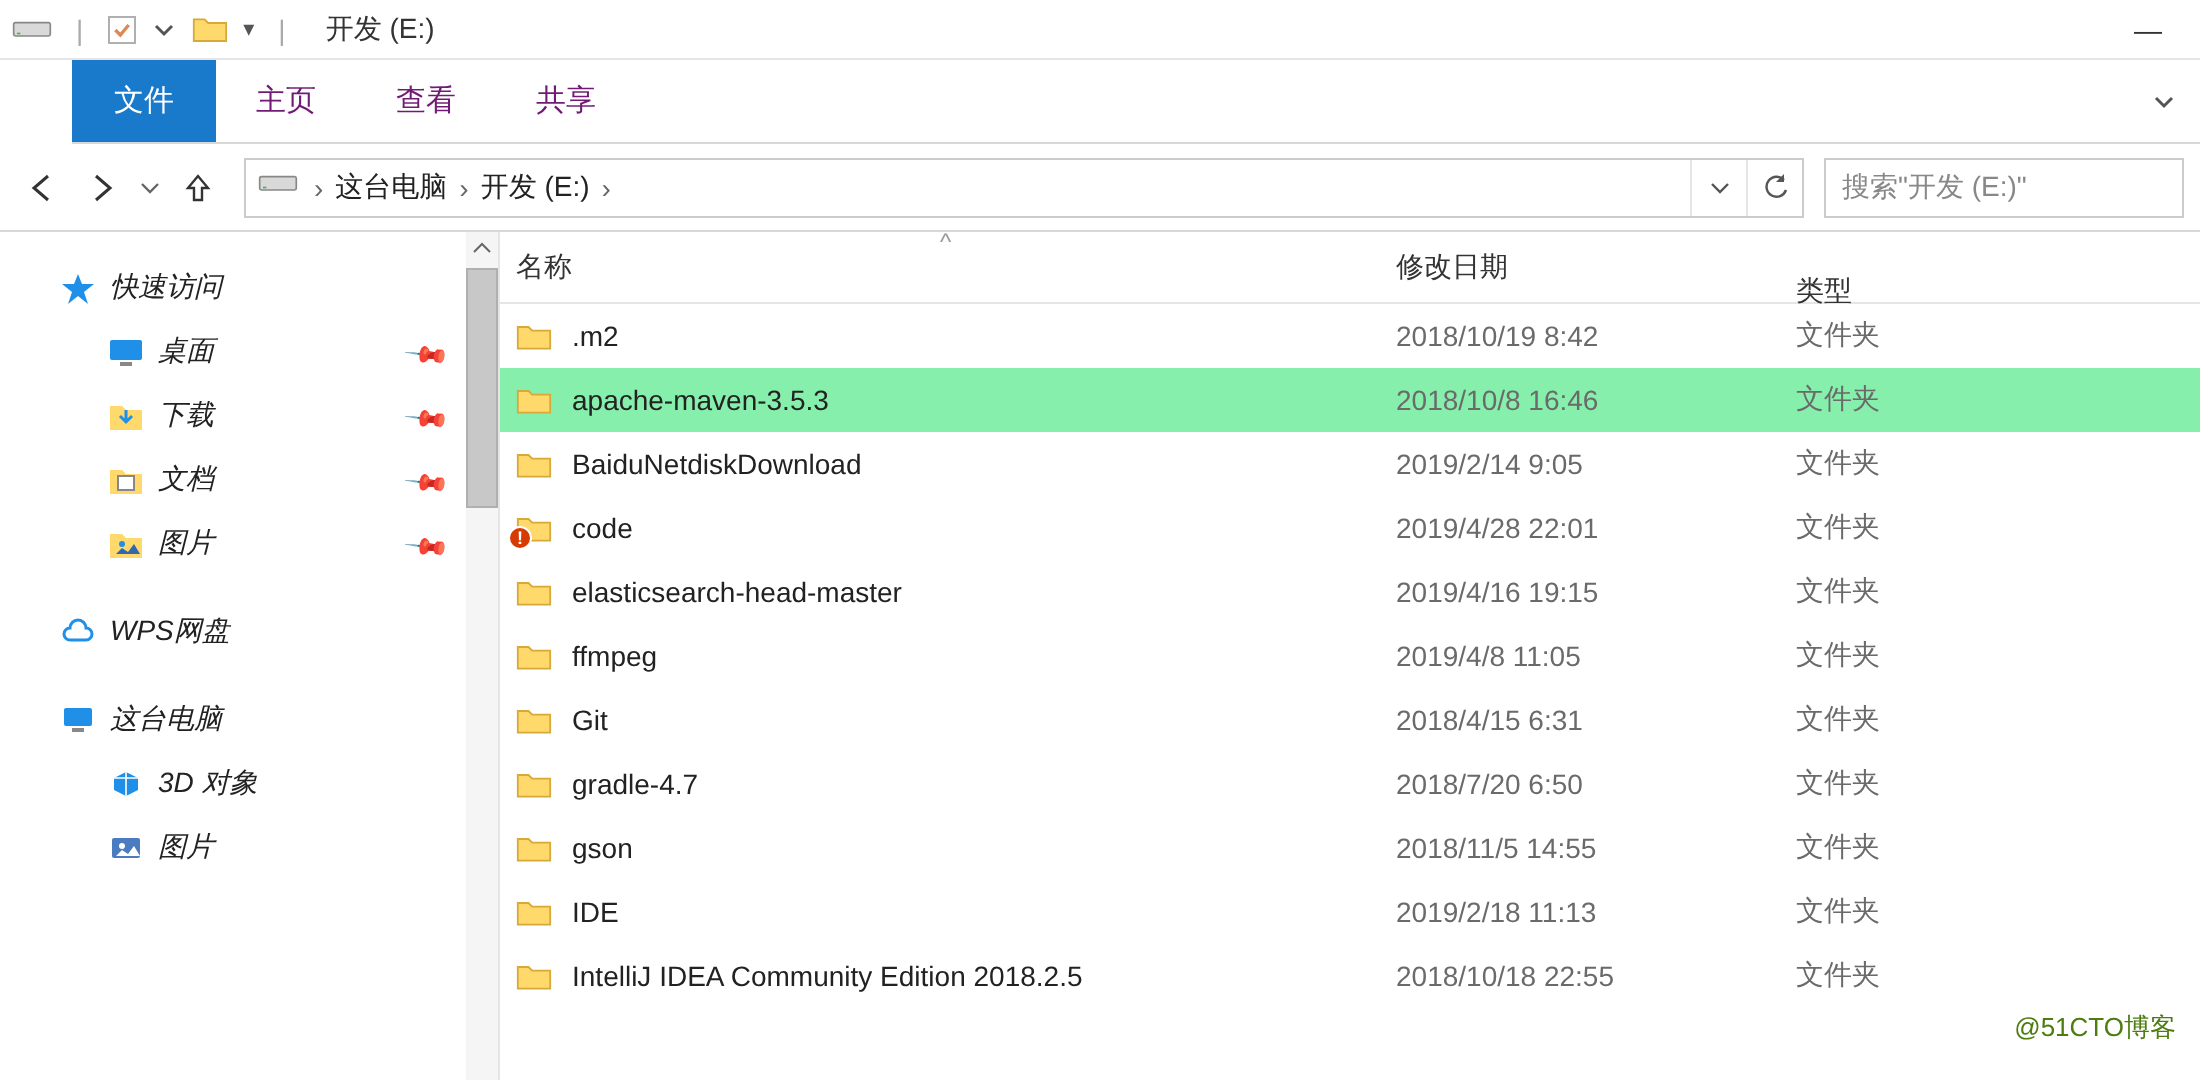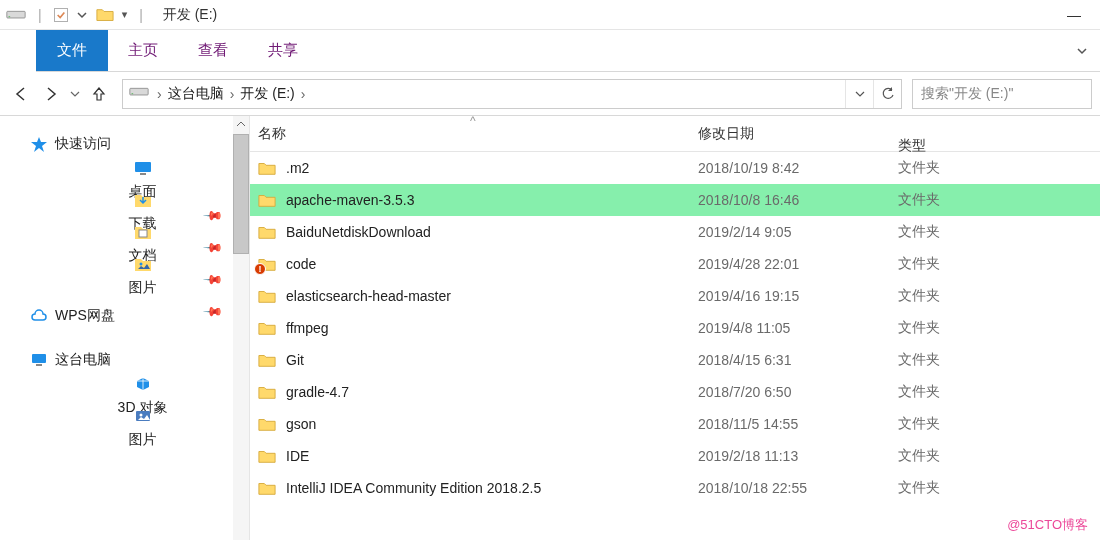--- a/index.html
+++ b/index.html
@@ -24,46 +24,46 @@
     .nav-arrow.enabled { color: #333; }
     .nav-dropdown { width: 14px; }
     .address-bar { flex: 1; height: 30px; border: 1px solid #ccc; display: flex; align-items: center; margin-left: 6px; background: #fff; }
     .address-bar .drive-mini { width: 20px; height: 18px; margin: 0 6px; }
     .crumb { display: flex; align-items: center; padding: 0 4px; height: 100%; }
     .crumb-sep { color: #666; padding: 0 2px; }
     .address-tail { margin-left: auto; display: flex; align-items: center; }
     .address-tail .ab-dropdown, .address-tail .ab-refresh { width: 28px; height: 28px; display: flex; align-items: center; justify-content: center; color: #555; border-left: 1px solid #e5e5e5; }
     .search-bar { width: 180px; height: 30px; border: 1px solid #ccc; margin-left: 6px; display: flex; align-items: center; padding: 0 8px; color: #888; }
     .content { display: flex; height: calc(540px - 30px - 42px - 44px); }
-    .sidebar { width: 250px; border-right: 1px solid #e5e5e5; padding-top: 12px; position: relative; overflow: hidden; }
+    .sidebar { width: 250px; border-right: 1px solid #e5e5e5; padding-top: 12px; position: relative; overflow: hidden; font-style: italic; }
     .sidebar-scroll { position: absolute; right: 0; top: 0; bottom: 0; width: 16px; background: #f5f5f5; display: flex; flex-direction: column; }
     .sidebar-scroll .sb-up, .sidebar-scroll .sb-down { height: 16px; display:flex; align-items:center; justify-content:center; color:#666; }
     .sidebar-scroll .sb-thumb { margin-top: 2px; height: 120px; background: #c8c8c8; border: 1px solid #b0b0b0; }
     .tree { }
     .tree-item { display: flex; align-items: center; height: 32px; padding-left: 30px; gap: 7px; }
     .tree-item.top { font-size: 15px; }
-    .tree-item.sub { padding-left: 36px; flex-direction: column; }
+    .tree-item.sub { padding-left: 54px; }
     .tree-gap { height: 12px; }
     .pin { margin-left: auto; margin-right: 28px; color: #8a8a8a; transform: rotate(45deg); font-size: 13px; }
     .ic { width: 18px; height: 16px; display: inline-block; }
     .filelist { flex: 1; position: relative; overflow: hidden; }
     .headers { display: flex; align-items: center; height: 36px; border-bottom: 1px solid #e5e5e5; padding-left: 8px; font-size: 14px; color: #333; }
     .headers .col-name { width: 440px; }
     .headers .col-date { width: 200px; }
     .headers .col-type { width: 150px; margin-top: 24px; }
     .sort-ind { position: absolute; left: 220px; top: -2px; color: #999; font-size: 12px; }
     .row { display: flex; align-items: center; height: 32px; padding-left: 8px; }
     .row.selected { background: #86efac; }
     .row .cell-name { width: 440px; display: flex; align-items: center; gap: 10px; }
     .row .cell-date { width: 200px; color: #6a6a6a; }
     .row .cell-type { width: 150px; color: #6a6a6a; }
     .folder-svg { width: 18px; height: 16px; }
     .overlay-icon { position: relative; display: inline-block; width: 18px; height: 16px; }
     .overlay-badge { position: absolute; left: -4px; bottom: -3px; width: 12px; height: 12px; background: #d83b01; border-radius: 50%; border: 1px solid #fff; display:flex; align-items:center; justify-content:center; color:#fff; font-size:9px; font-weight:bold; }
-    .watermark { position: absolute; right: 12px; bottom: 6px; color: #ec4899; font-size: 13px; text-align: center; }
+    .watermark { position: absolute; right: 12px; bottom: 17px; color: #4d7c0f; font-size: 13px; text-align: center; }
     svg { display: block; }
   </style>
 </head>
 <body>
 
 <div class="titlebar">
   <div class="qat">
     <span class="drive-icon">
       <svg viewBox="0 0 24 16">
           <rect x="1" y="4" width="22" height="8" rx="1" fill="#d9d9d9" stroke="#888"></rect>

